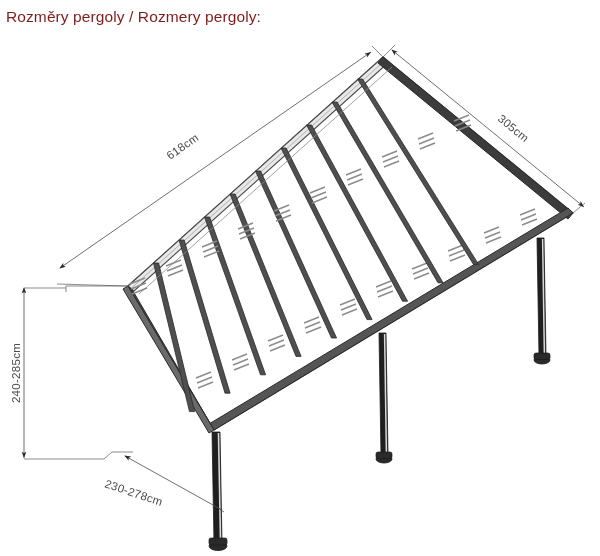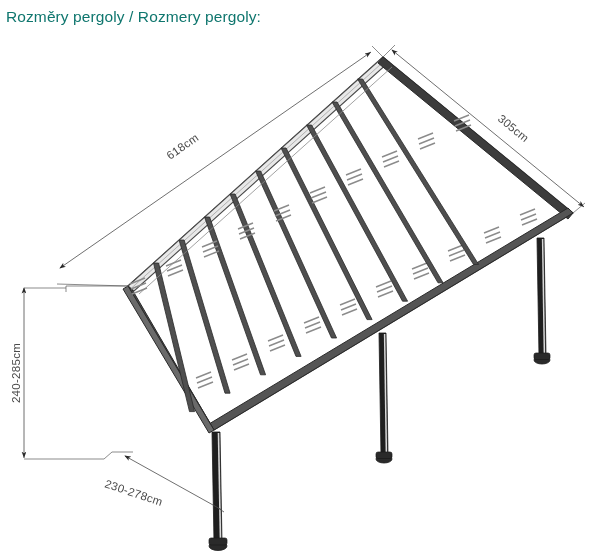--- a/index.html
+++ b/index.html
@@ -12,21 +12,21 @@
     height: 556px;
     font-family: "Liberation Sans", sans-serif;
     overflow: hidden;
     position: relative;
   }
   #page-title {
     position: absolute;
     left: 6px;
     top: 8px;
     font-size: 15.5px;
-    color: #0f766e;
+    color: #7f1d1d;
     letter-spacing: 0.1px;
     white-space: nowrap;
   }
   #drawing-wrap {
     position: absolute;
     left: 0;
     top: 0;
     width: 600px;
     height: 556px;
   }

